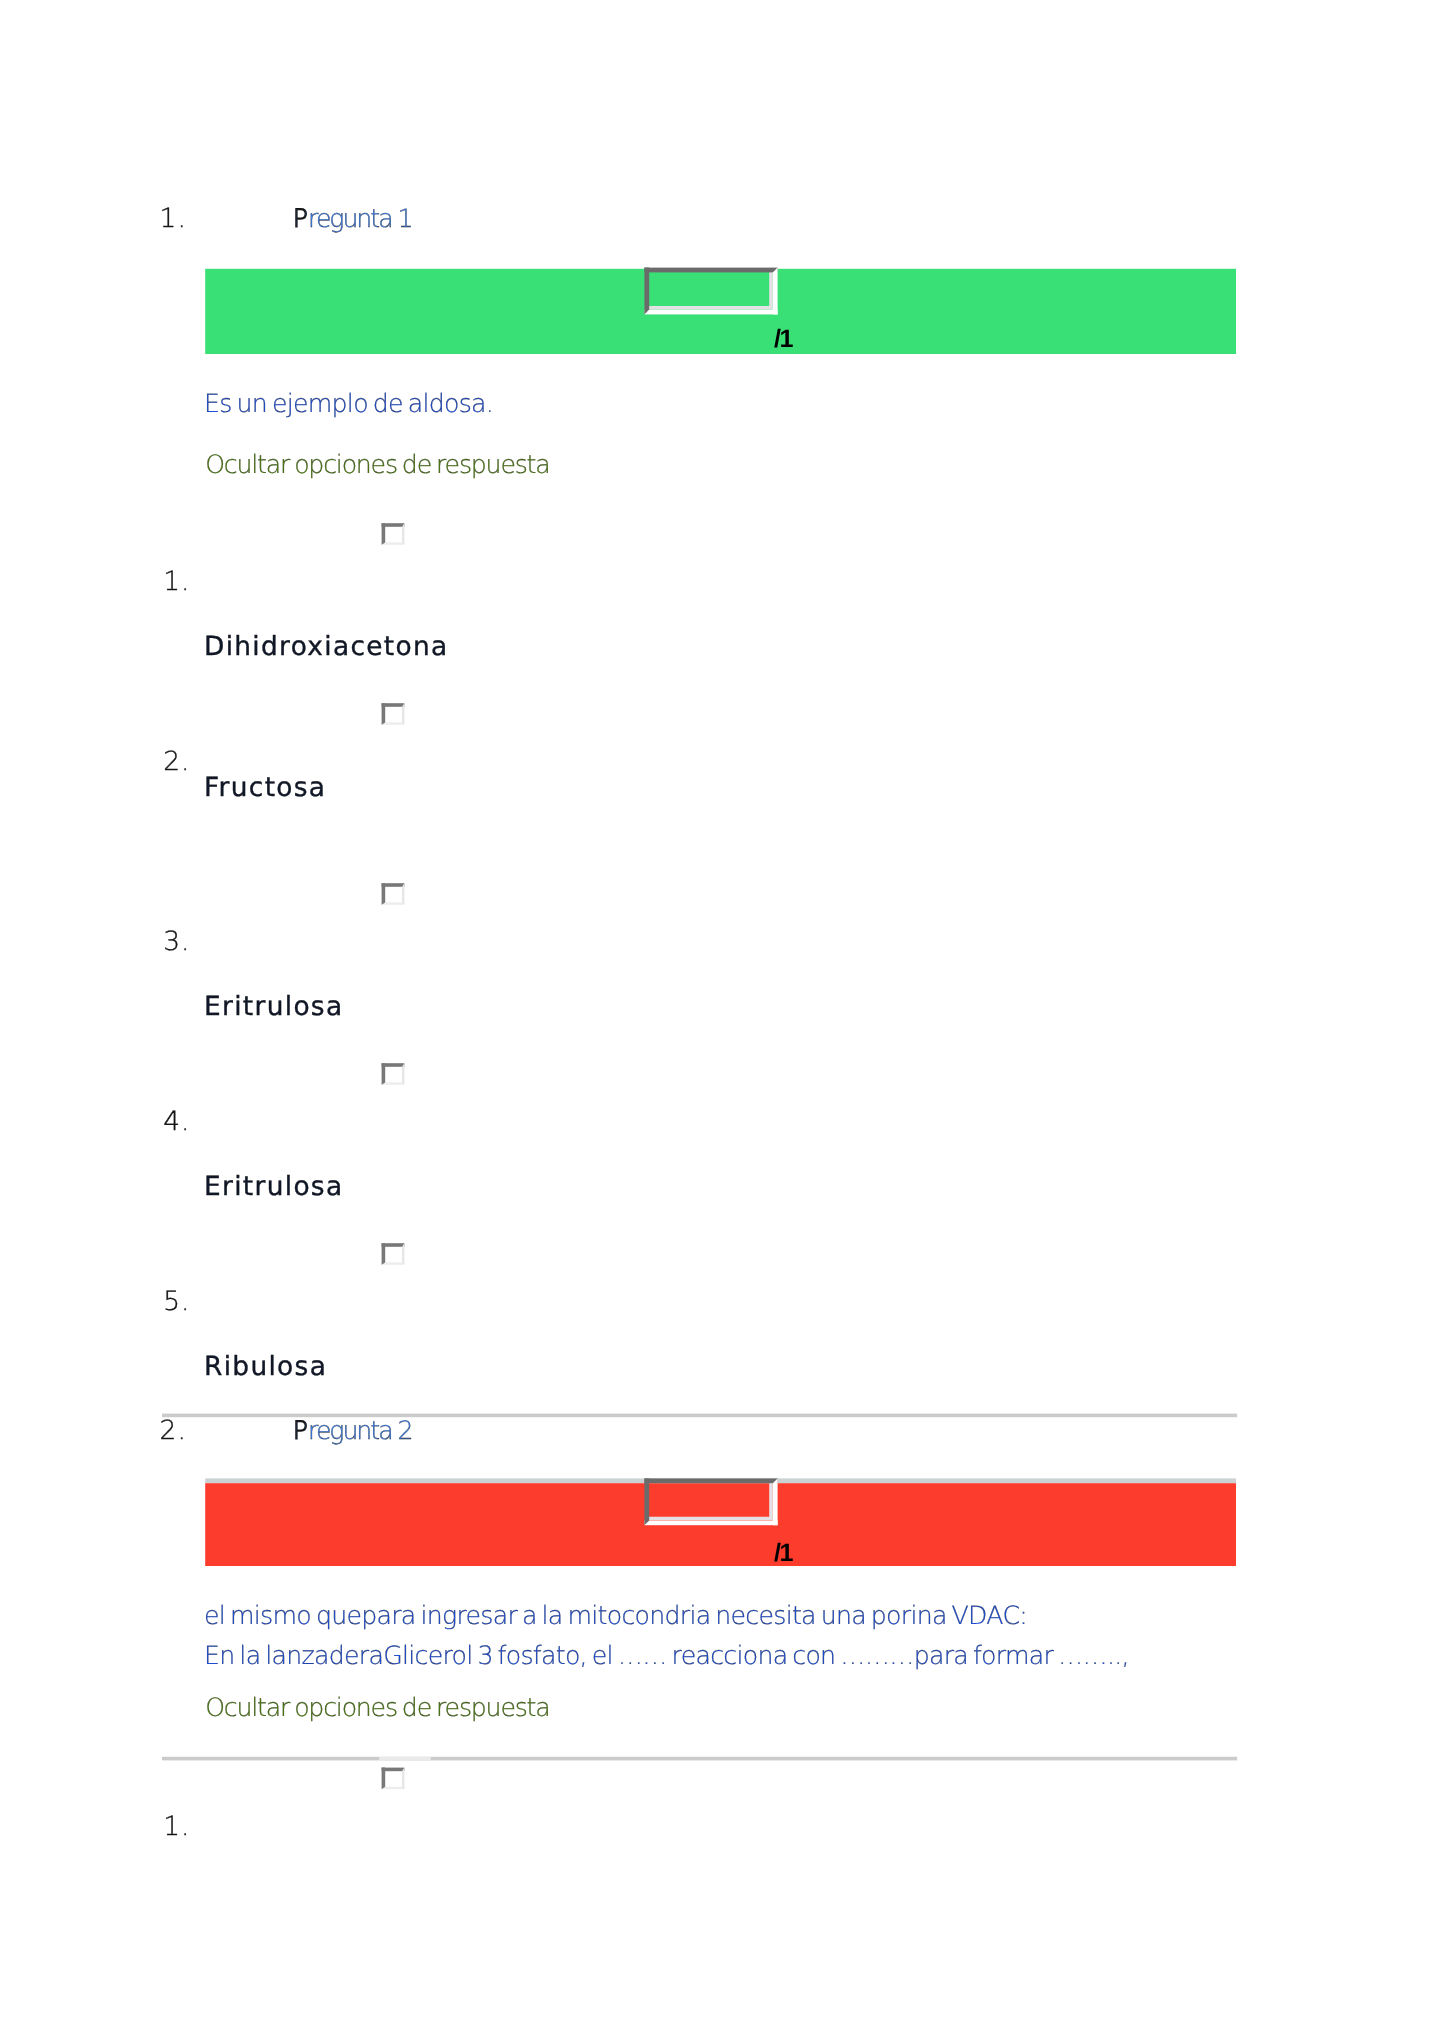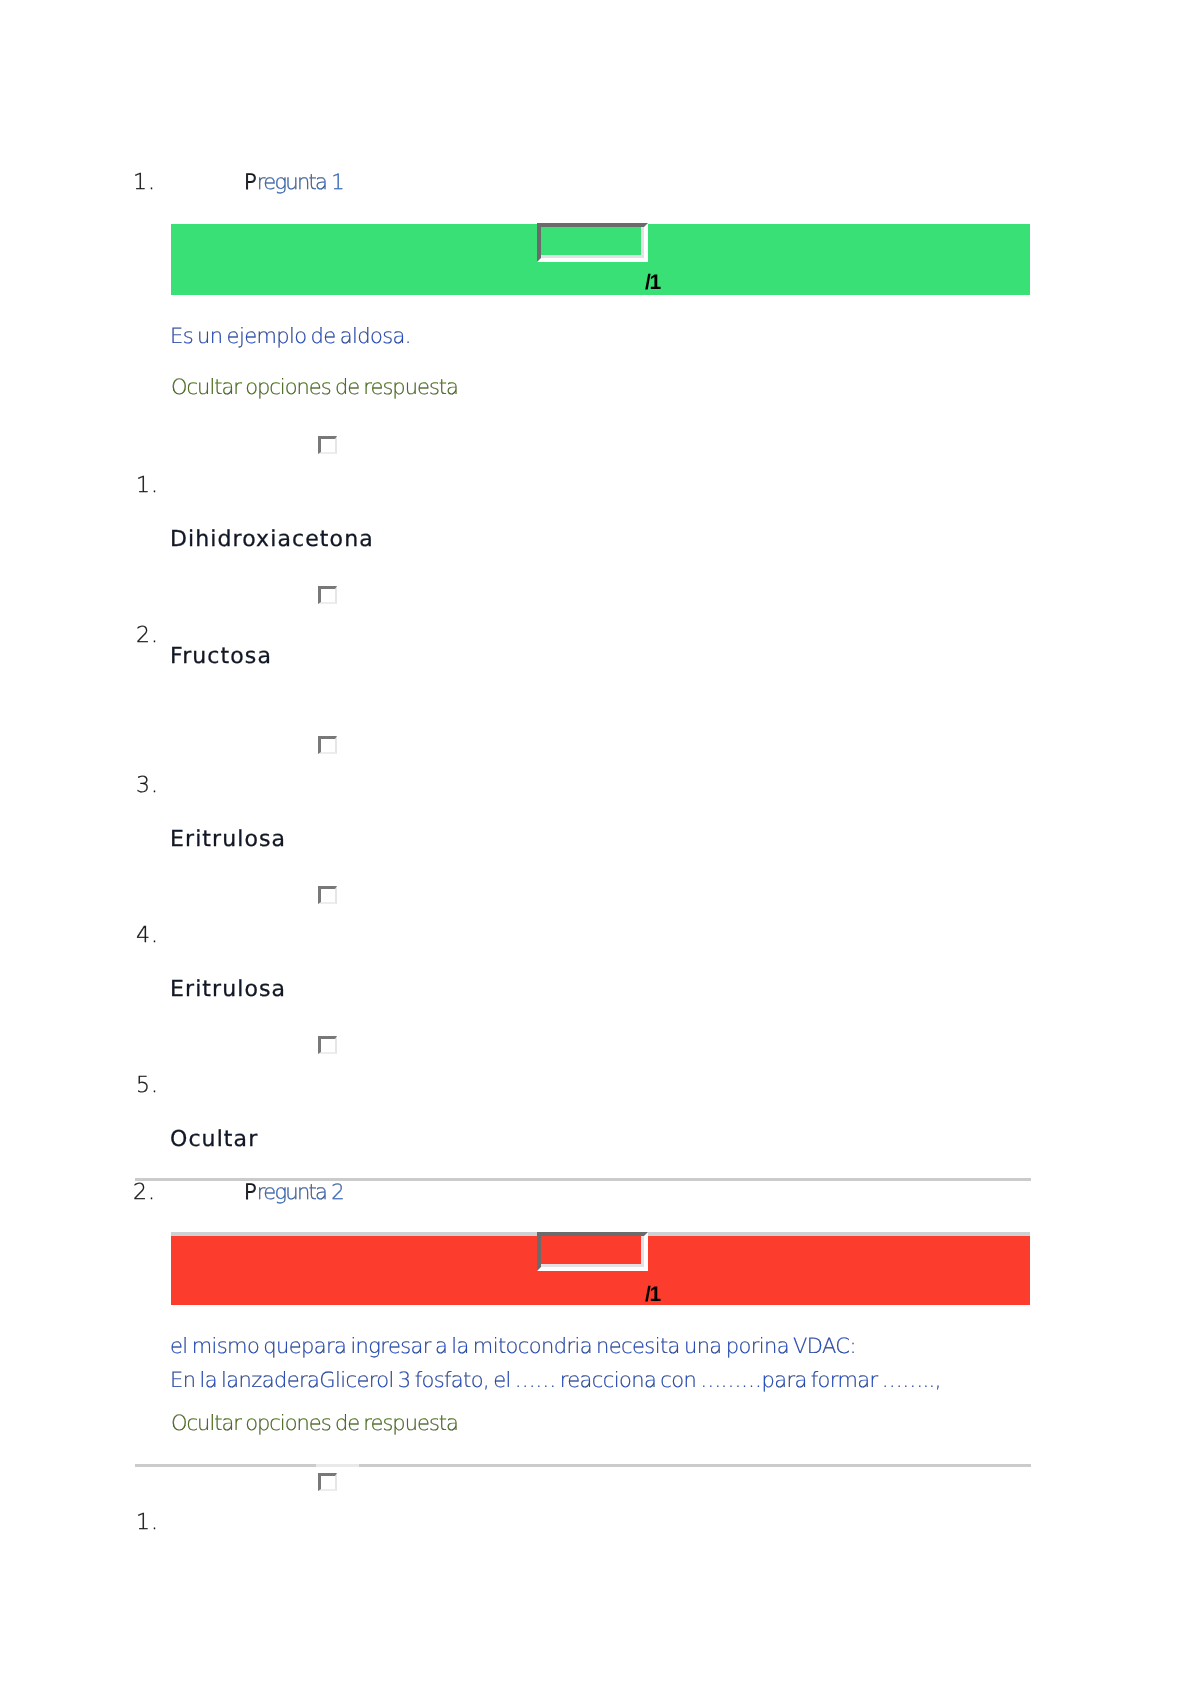--- a/index.html
+++ b/index.html
@@ -76,21 +76,21 @@
   <div class="cb" style="left:318px;top:736px"></div>
   <div class="lnum" style="top:775px">3.</div>
   <div class="opt-label" style="top:829px">Eritrulosa</div>
 
   <div class="cb" style="left:318px;top:886px"></div>
   <div class="lnum" style="top:925px">4.</div>
   <div class="opt-label" style="top:979px">Eritrulosa</div>
 
   <div class="cb" style="left:318px;top:1036px"></div>
   <div class="lnum" style="top:1075px">5.</div>
-  <div class="opt-label" style="top:1129px">Ocultar</div>
+  <div class="opt-label" style="top:1129px">Ribulosa</div>
 
   <div class="hr" style="top:1178px"></div>
 
   <div class="qnum" style="top:1182px">2.</div>
   <div class="qtitle" style="top:1182px"><b>P</b><span>regunta 2</span></div>
 
   <div class="bar-topline" style="top:1232px"></div>
   <div class="bar red" style="top:1236px;height:69px">
     <div class="scorebox" style="top:-4px"></div>
     <div class="score" style="left:474px;top:48px">/1</div>

